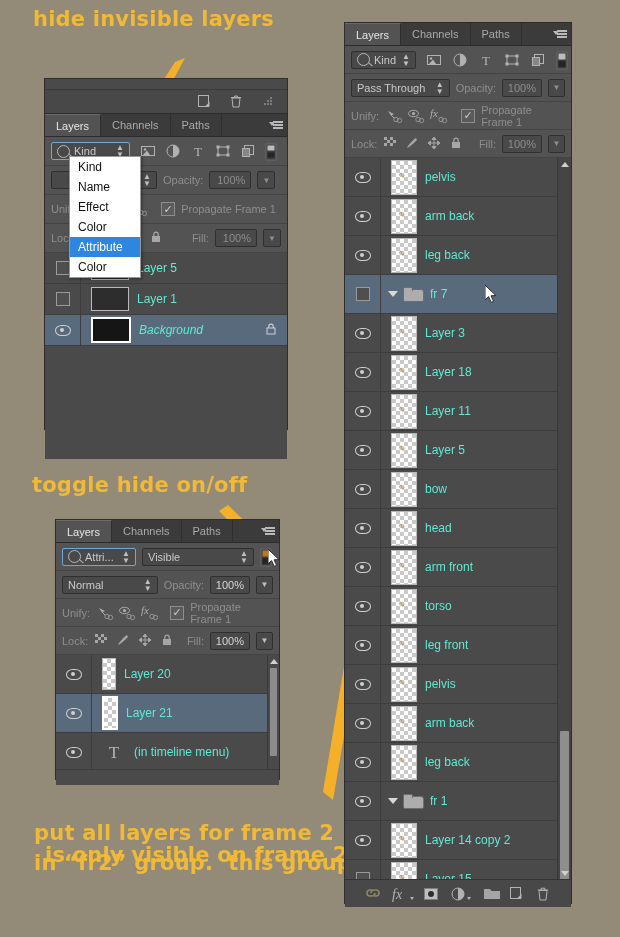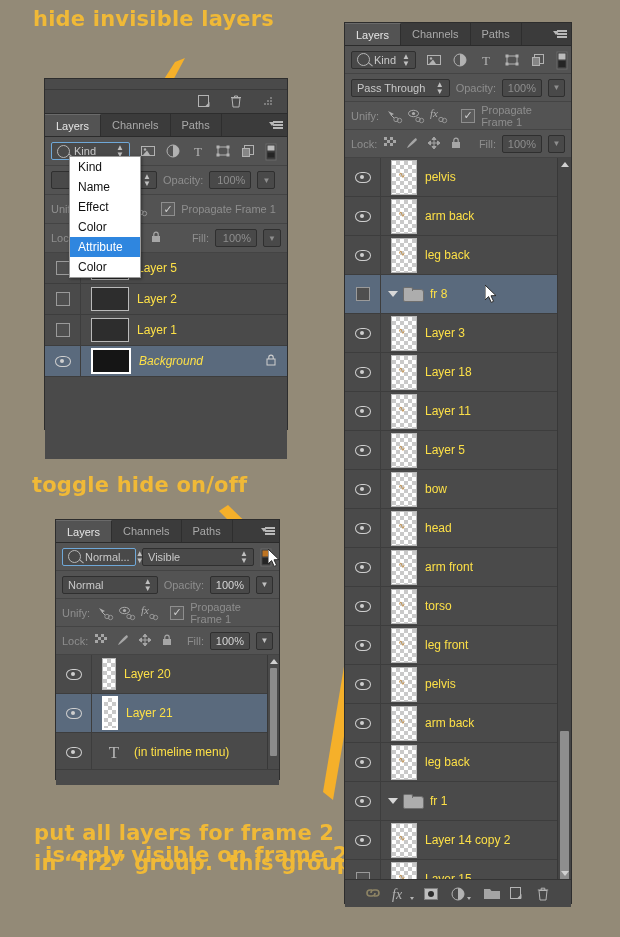--- a/index.html
+++ b/index.html
@@ -127,21 +127,21 @@
     background-color:#fff;
     background-image:
       linear-gradient(45deg,#c9c9c9 25%,transparent 25%,transparent 75%,#c9c9c9 75%),
       linear-gradient(45deg,#c9c9c9 25%,transparent 25%,transparent 75%,#c9c9c9 75%);
     background-size:8px 8px;
     background-position:0 0,4px 4px;
     flex:none;
     position:relative;
   }
   .thumb .stroke{position:absolute;color:#c08a3e;font-size:9px;left:6px;top:9px;}
-  .lname{font-size:12px;color:#fde047;}
+  .lname{font-size:12px;color:#5eead4;}
   .foldericon{
     width:19px;height:14px;flex:none;margin:0 8px 0 2px;position:relative;
   }
   .foldericon::before{
     content:"";position:absolute;left:0;top:2px;width:19px;height:11px;
     background:#adadad;border:1px solid #6e6e6e;border-radius:1px 3px 2px 2px;
   }
   .foldericon::after{
     content:"";position:absolute;left:0;top:0px;width:8px;height:3px;
     background:#adadad;border:1px solid #6e6e6e;border-bottom:none;border-radius:2px 2px 0 0;
@@ -372,27 +372,20 @@
           <span class="eyeoff"></span>
         </div>
       <div class="thumb" style="width:36px;height:22px;background:#272727;background-image:none;"></div>
       <span class="lname">Layer 5</span>
     </div>
     <div class="lrow" style="height:31px;">
       <div class="eyecell">
           <span class="eyeoff"></span>
         </div>
       <div class="thumb" style="width:36px;height:22px;background:#2d2d2d;background-image:none;"></div>
-      <span class="lname">Layer 2</span>
-    </div>
-    <div class="lrow" style="height:31px;">
-      <div class="eyecell">
-          <span class="eyeoff"></span>
-        </div>
-      <div class="thumb" style="width:36px;height:22px;background:#2d2d2d;background-image:none;"></div>
       <span class="lname">Layer 1</span>
     </div>
     <div class="lrow sel" style="height:31px;">
       <div class="eyecell">
           <span class="eye"></span>
         </div>
       <div class="thumb" style="width:36px;height:22px;background:#151515;background-image:none;border:2px solid #fff;"></div>
       <span class="lname" style="font-style:italic;">Background</span>
       <span style="margin-left:auto;margin-right:10px;">
         <svg width="12" height="14" viewBox="0 0 12 14">
@@ -430,21 +423,21 @@
           <i></i>
           <i></i>
           <i></i>
         </span>
       </div>
   </div>
 
   <div class="row" style="height:27px;">
     <div class="field focus" style="width:74px;">
       <span class="lens"></span>
-      <span>Normal...</span>
+      <span>Attri...</span>
       <span class="stepper">▲<br>▼</span>
     </div>
     <div class="field" style="width:112px;">
       <span>Visible</span>
       <span class="stepper">▲<br>▼</span>
     </div>
     <span class="ic" style="width:12px;height:18px;">
       <svg width="12" height="19" viewBox="0 0 12 19">
           <rect x="1" y="1" width="10" height="17" fill="#3a3a3a" stroke="#6e6e6e"></rect>
           <rect x="2.5" y="2.5" width="7" height="6" fill="#d07a1b"></rect>
@@ -698,21 +691,21 @@
             <span class="stroke">∿</span>
           </div>
           <span class="lname">leg back</span>
         </div>
         <div class="lrow sel">
           <div class="eyecell">
             <span class="eyeoff"></span>
           </div>
           <div class="caret"></div>
           <div class="foldericon"></div>
-          <span class="lname">fr 8</span>
+          <span class="lname">fr 7</span>
         </div>
         <div class="lrow">
           <div class="eyecell">
             <span class="eye"></span>
           </div>
           <div class="thumb">
             <span class="stroke">∿</span>
           </div>
           <span class="lname">Layer 3</span>
         </div>

